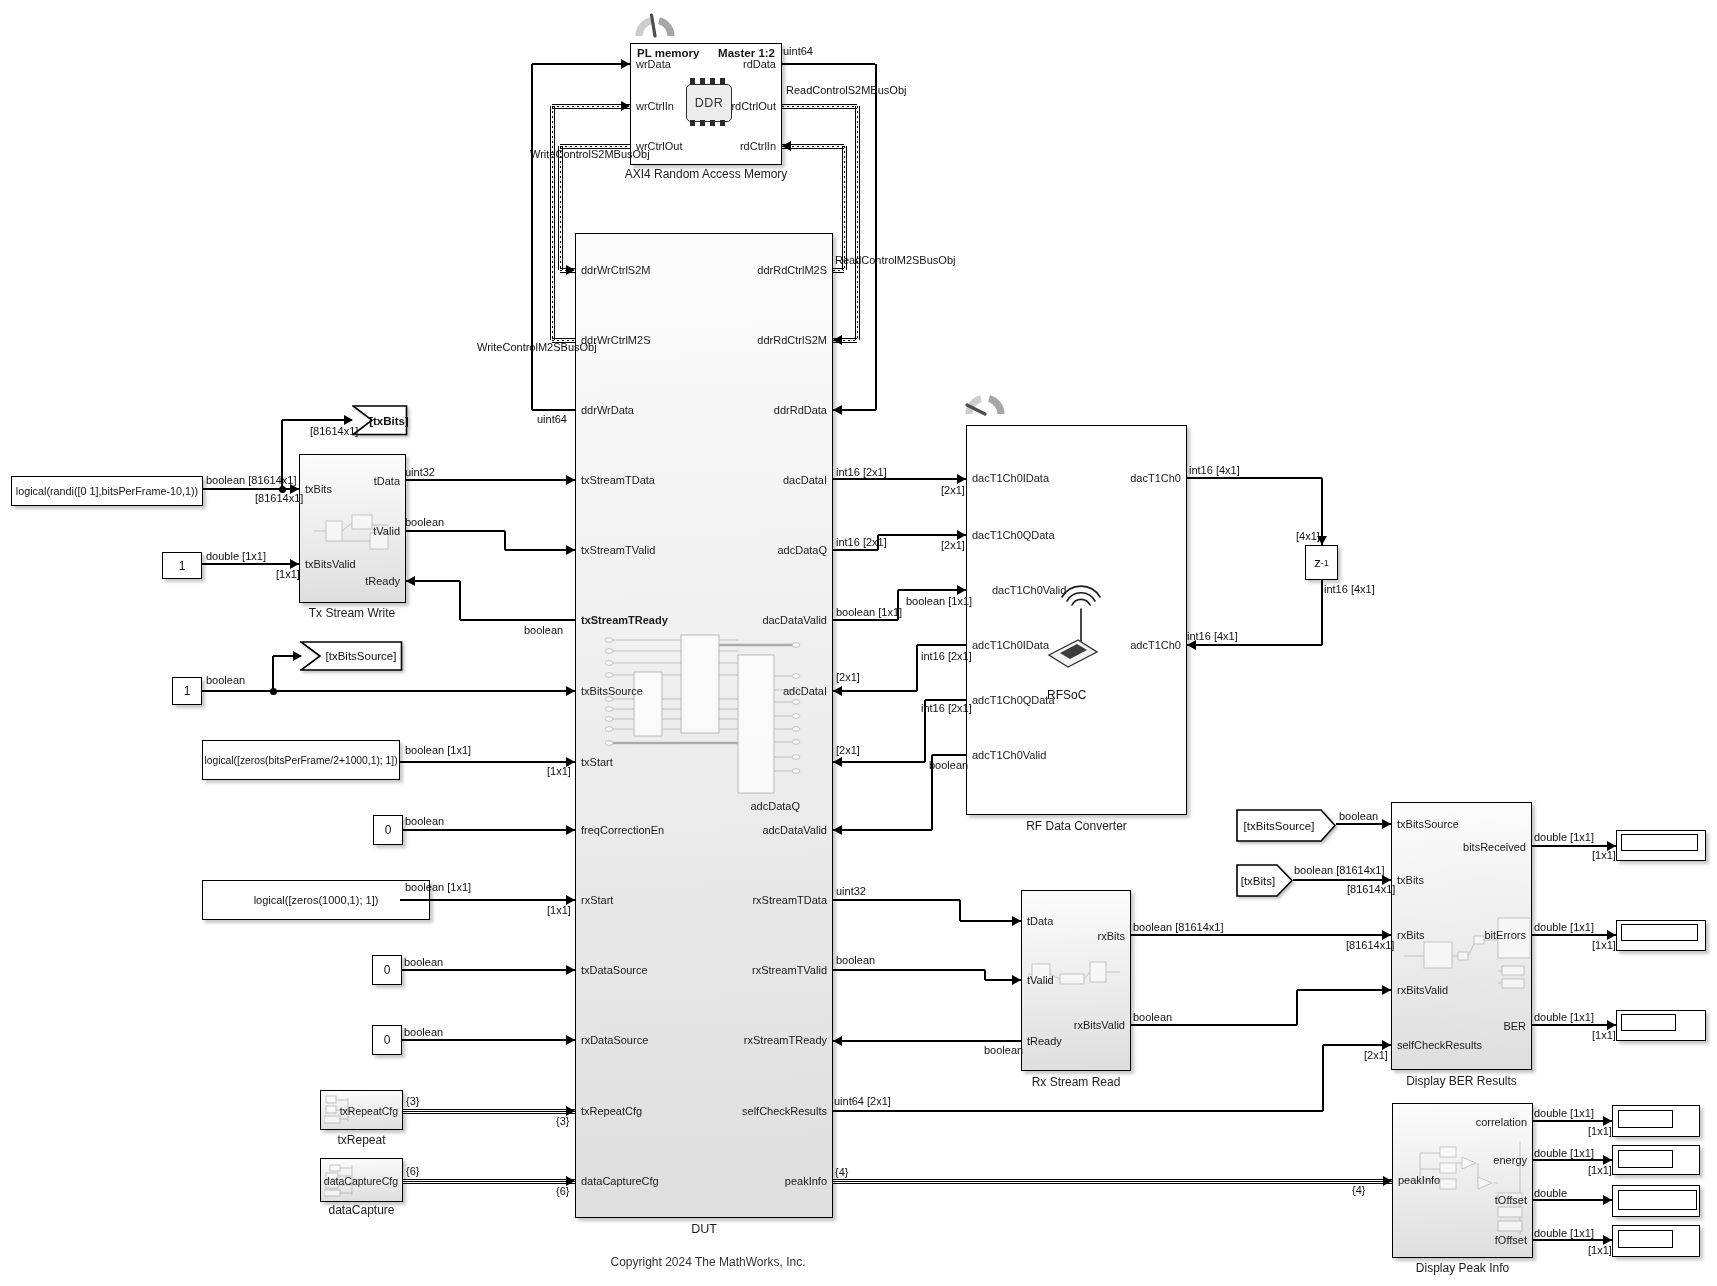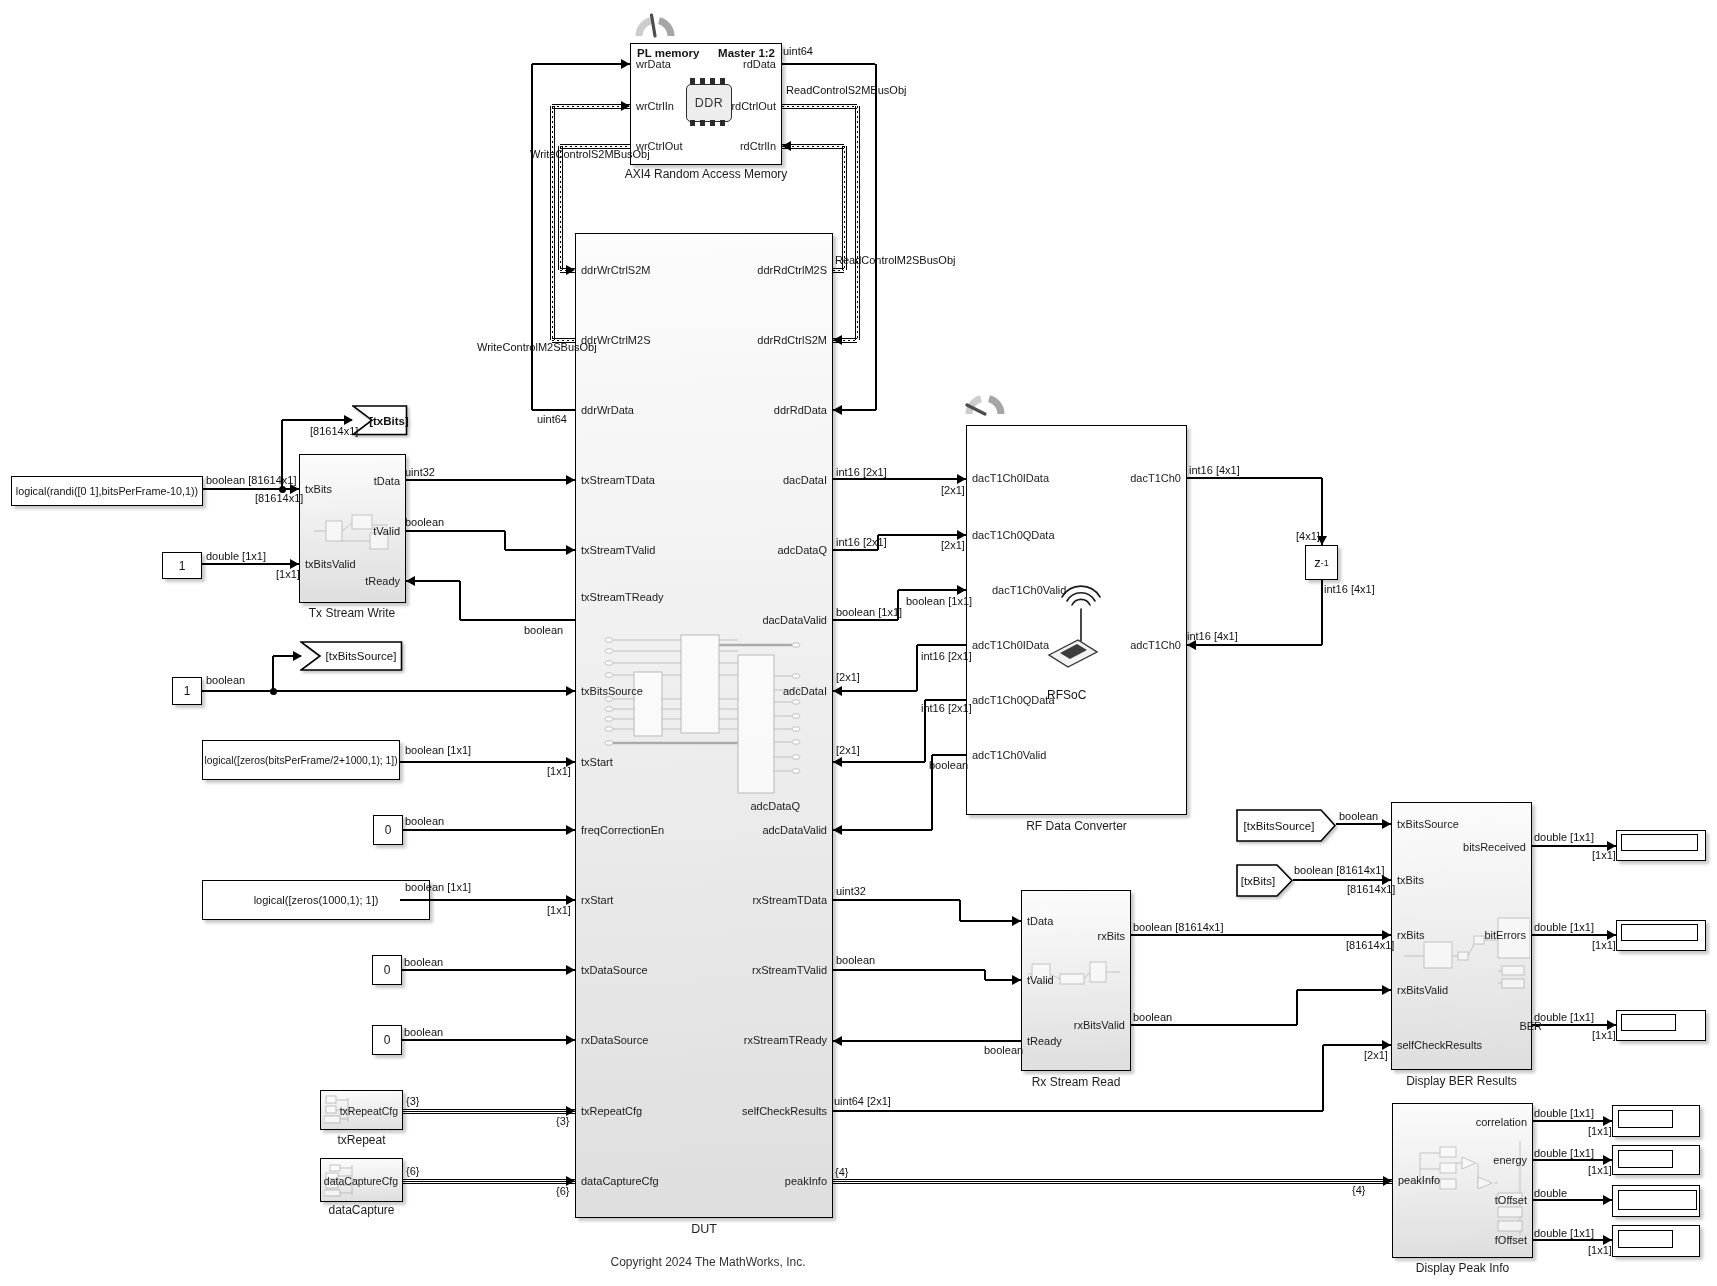--- a/index.html
+++ b/index.html
@@ -492,21 +492,21 @@
     <div class="port" style="top: 106px; left: 636px;">wrCtrlIn</div>
     <div class="port" style="top: 146px; left: 636px;">wrCtrlOut</div>
     <div class="port" style="top: 64px; right: 941px;">rdData</div>
     <div class="port" style="top: 106px; right: 941px;">rdCtrlOut</div>
     <div class="port" style="top: 146px; right: 941px;">rdCtrlIn</div>
     <div class="port" style="top: 270px; left: 581px;">ddrWrCtrlS2M</div>
     <div class="port" style="top: 340px; left: 581px;">ddrWrCtrlM2S</div>
     <div class="port" style="top: 410px; left: 581px;">ddrWrData</div>
     <div class="port" style="top: 480px; left: 581px;">txStreamTData</div>
     <div class="port" style="top: 550px; left: 581px;">txStreamTValid</div>
-    <div class="port" style="top: 597px; left: 581px;">txStreamTReady</div>
+    <div class="port" style="top: 620px; left: 581px; font-weight: bold;">txStreamTReady</div>
     <div class="port" style="top: 691px; left: 581px;">txBitsSource</div>
     <div class="port" style="top: 762px; left: 581px;">txStart</div>
     <div class="port" style="top: 830px; left: 581px;">freqCorrectionEn</div>
     <div class="port" style="top: 900px; left: 581px;">rxStart</div>
     <div class="port" style="top: 970px; left: 581px;">txDataSource</div>
     <div class="port" style="top: 1040px; left: 581px;">rxDataSource</div>
     <div class="port" style="top: 1111px; left: 581px;">txRepeatCfg</div>
     <div class="port" style="top: 1181px; left: 581px;">dataCaptureCfg</div>
     <div class="port" style="top: 270px; right: 890px;">ddrRdCtrlM2S</div>
     <div class="port" style="top: 340px; right: 890px;">ddrRdCtrlS2M</div>
@@ -540,19 +540,19 @@
     <div class="port" style="top: 1041px; left: 1027px;">tReady</div>
     <div class="port" style="top: 936px; right: 592px;">rxBits</div>
     <div class="port" style="top: 1025px; right: 592px;">rxBitsValid</div>
     <div class="port" style="top: 824px; left: 1397px;">txBitsSource</div>
     <div class="port" style="top: 880px; left: 1397px;">txBits</div>
     <div class="port" style="top: 935px; left: 1397px;">rxBits</div>
     <div class="port" style="top: 990px; left: 1397px;">rxBitsValid</div>
     <div class="port" style="top: 1045px; left: 1397px;">selfCheckResults</div>
     <div class="port" style="top: 847px; right: 191px;">bitsReceived</div>
     <div class="port" style="top: 935px; right: 191px;">bitErrors</div>
-    <div class="port" style="top: 1026px; right: 175px;">BER</div>
+    <div class="port" style="top: 1026px; right: 191px;">BER</div>
     <div class="port" style="top: 1180px; left: 1398px;">peakInfo</div>
     <div class="port" style="top: 1122px; right: 190px;">correlation</div>
     <div class="port" style="top: 1160px; right: 190px;">energy</div>
     <div class="port" style="top: 1200px; right: 190px;">tOffset</div>
     <div class="port" style="top: 1240px; right: 190px;">fOffset</div>
   </div>
 
 </body></html>

